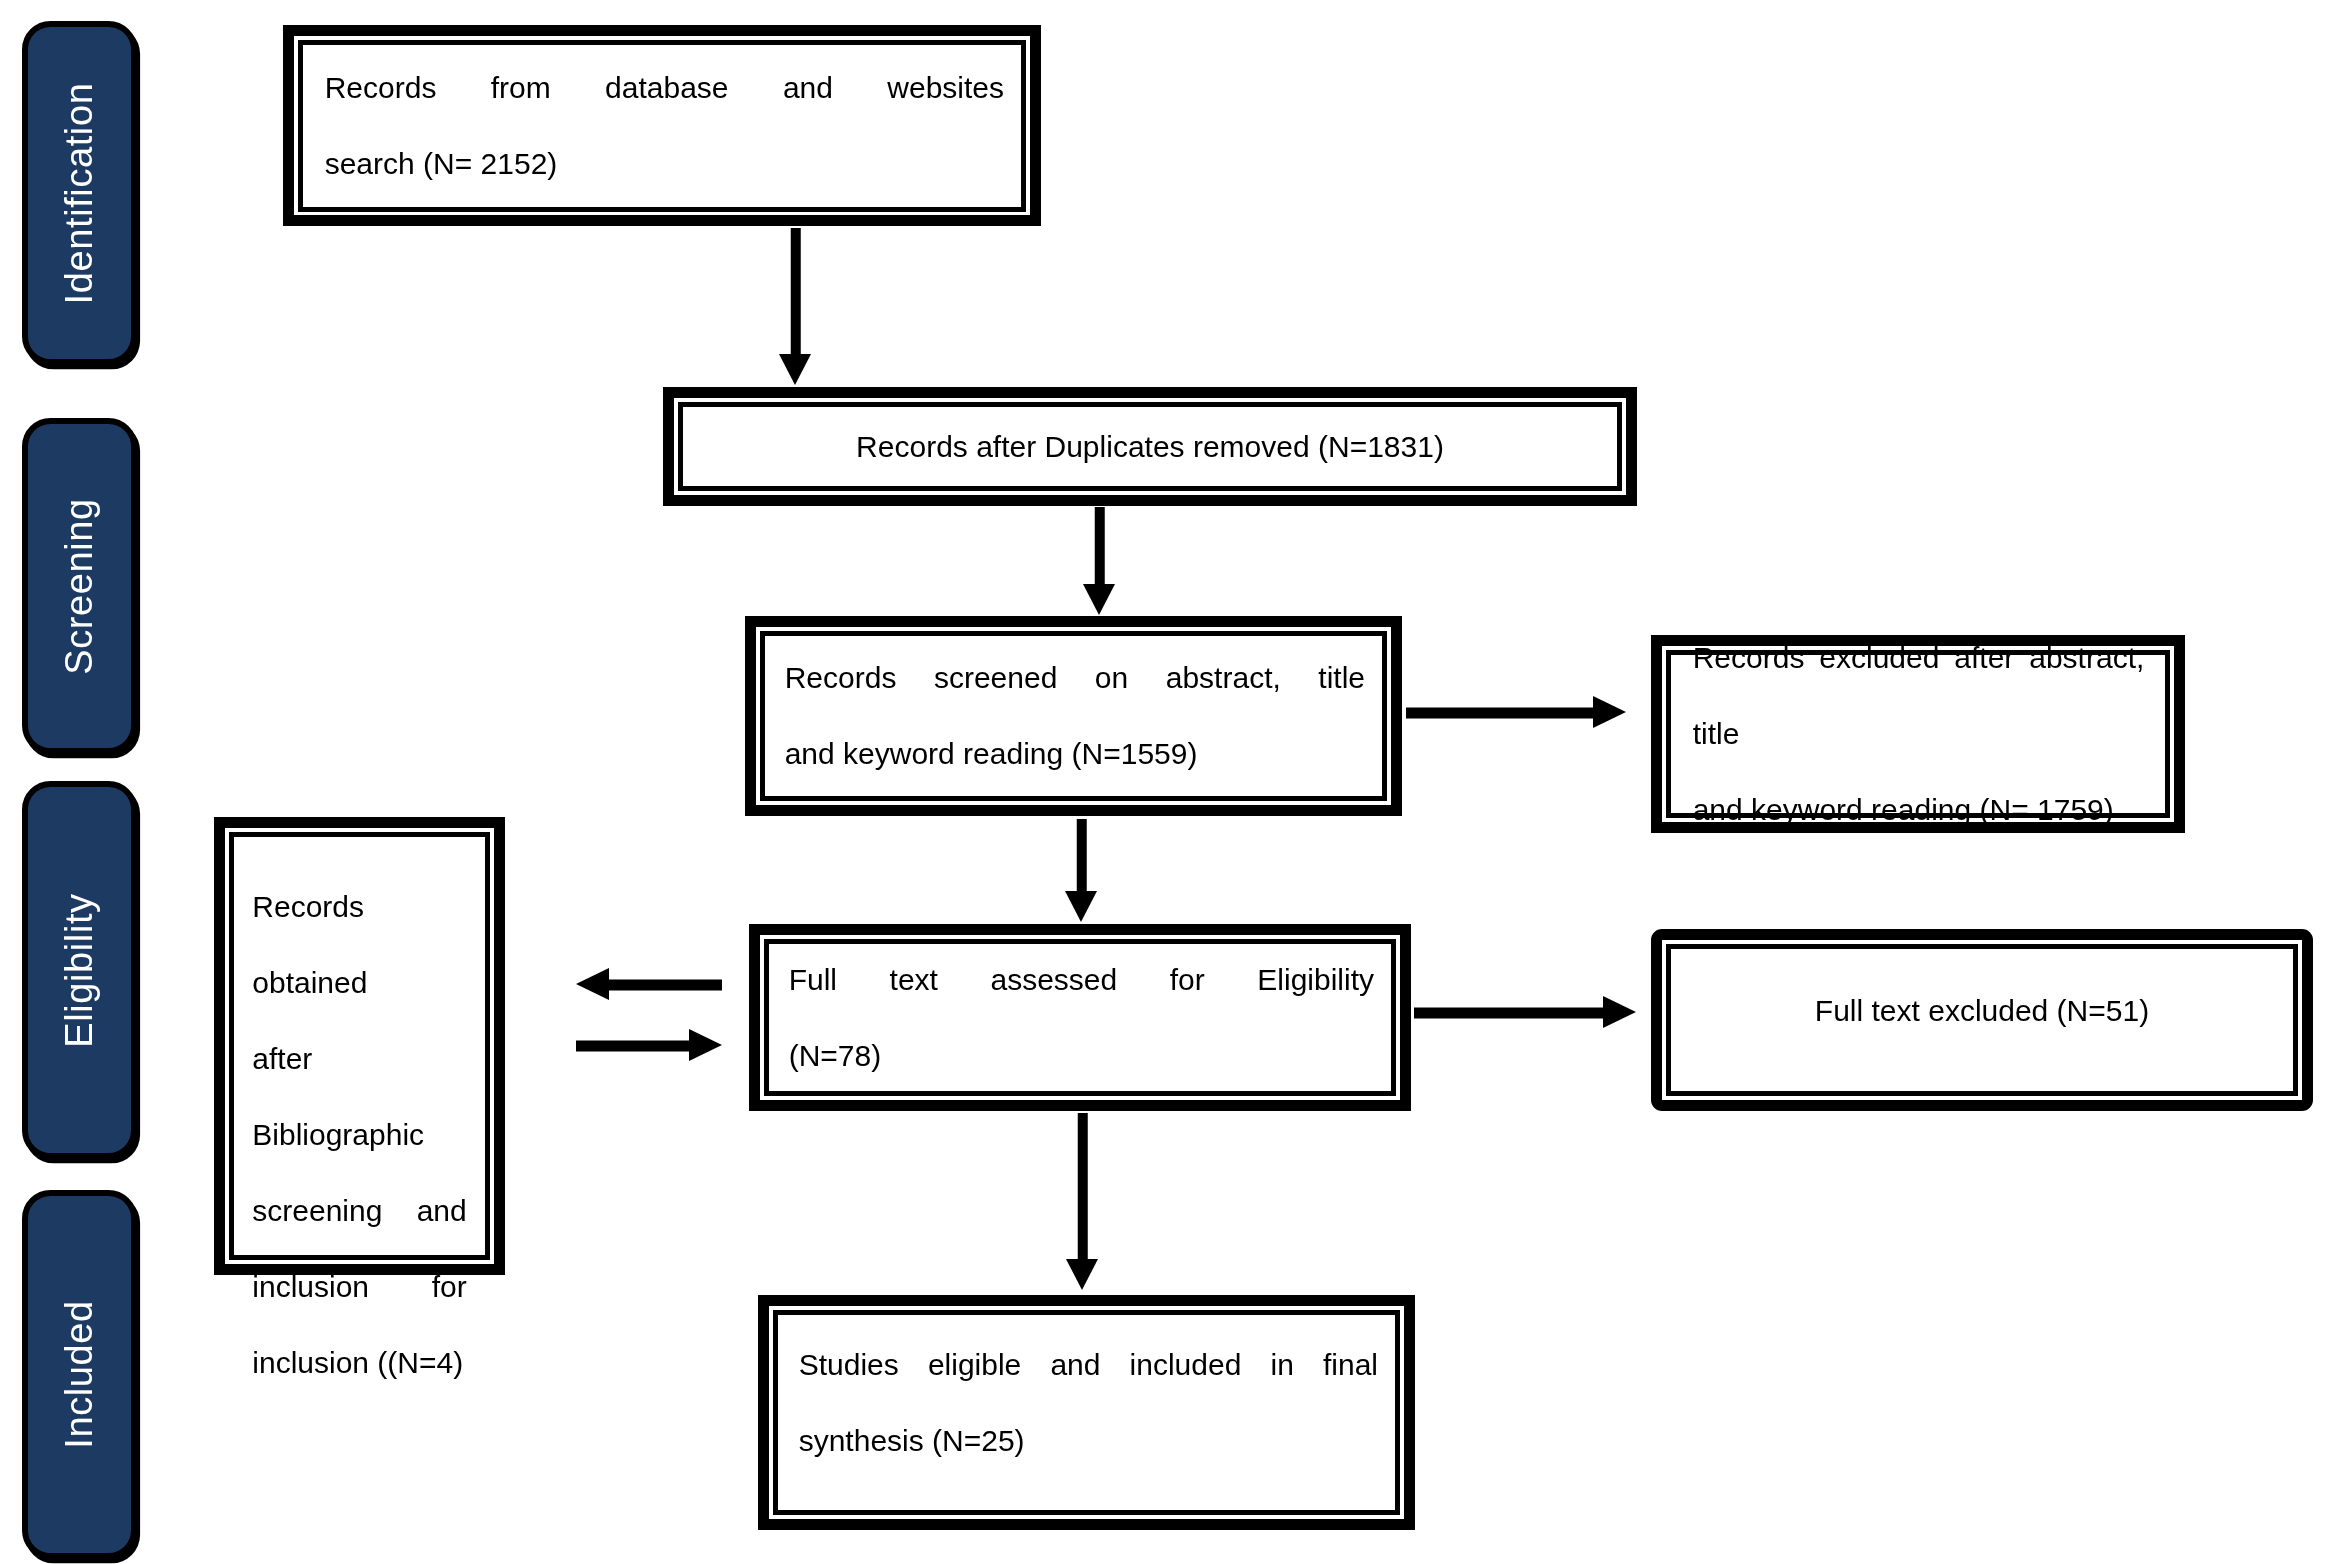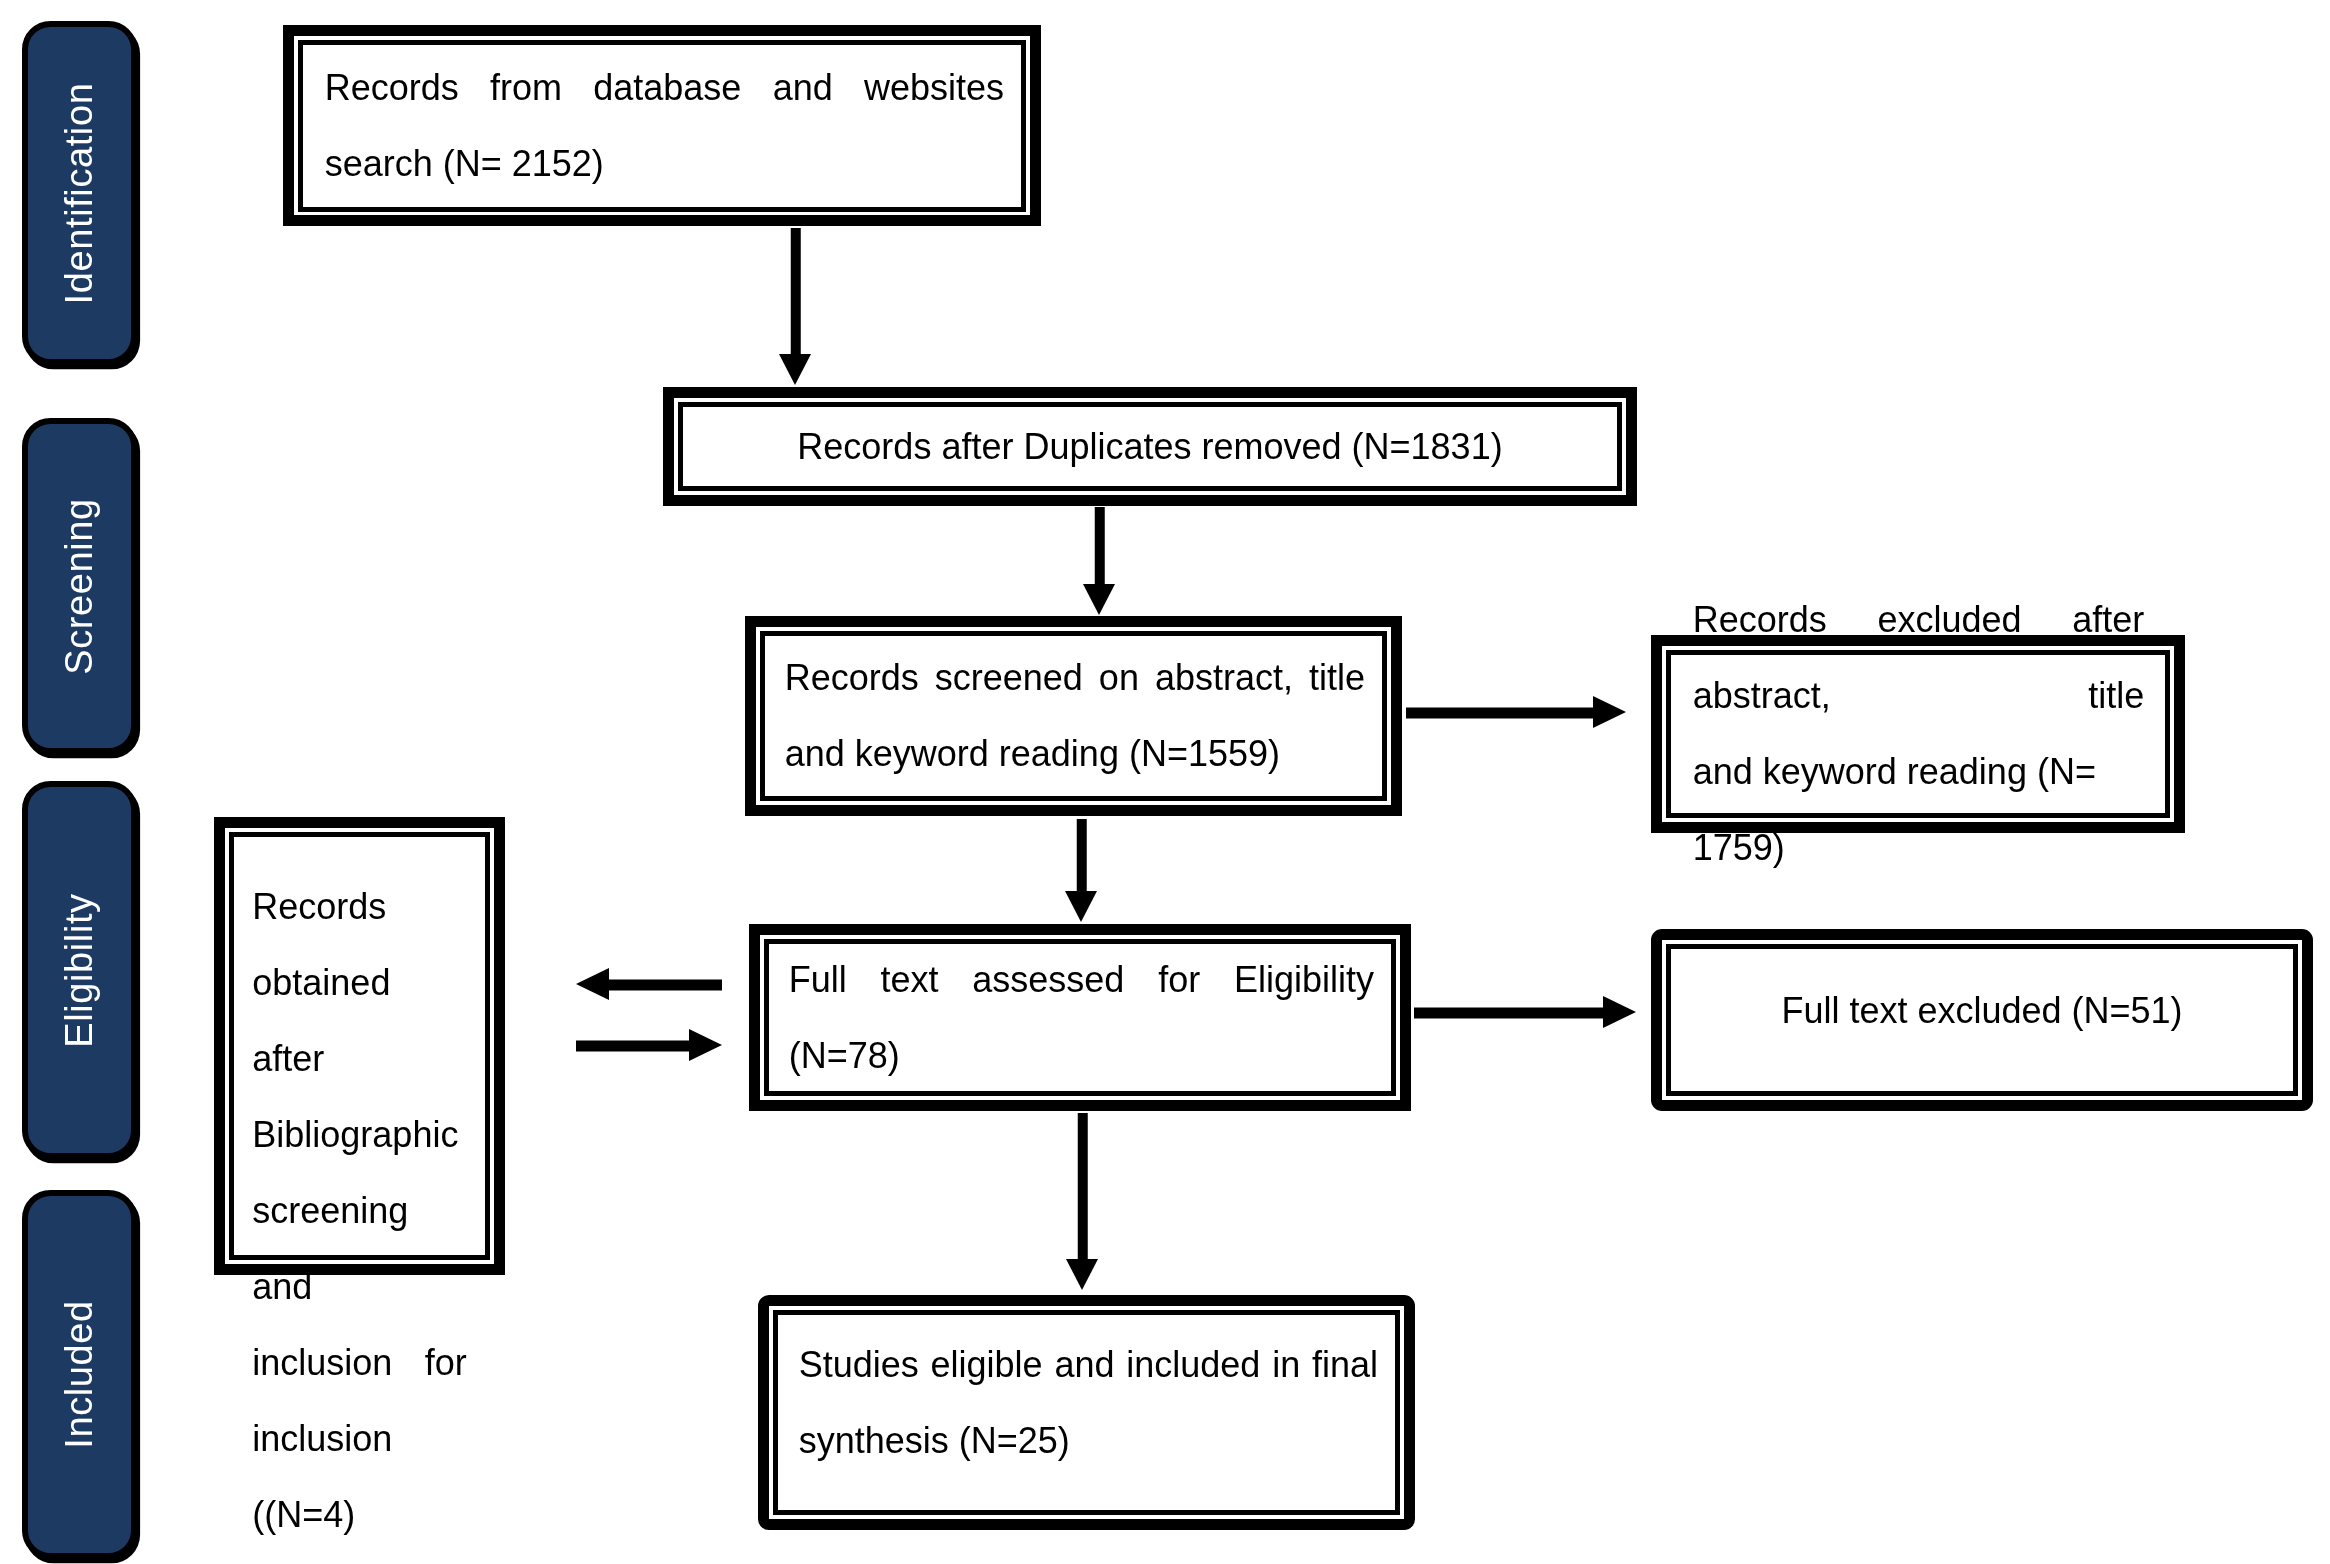--- a/index.html
+++ b/index.html
@@ -47,21 +47,21 @@
     position: absolute;
     top: 3.7px; left: 3.7px; right: 3.7px; bottom: 3.7px;
     border: 5px solid #000000;
   }
   .box .content {
     position: absolute;
     top: 0; left: 0; right: 0; bottom: 0;
     display: flex;
     flex-direction: column;
     justify-content: center;
-    font-size: 36px;
+    font-size: 30px;
     line-height: 76px;
     box-sizing: border-box;
   }
   .box .content.top-aligned { justify-content: flex-start; }
   .line { text-align: justify; text-align-last: justify; }
   .line.last { text-align: left; text-align-last: left; }
   .line.center { text-align: center; text-align-last: center; }
 
   
   .arrow { position: absolute; }
@@ -158,21 +158,21 @@
   </div>
 
   <div class="box" style="left:1651px; top:929px; width:662px; height:182px;border-radius:11px;">
     <div class="inner">
       <div class="content" style="padding:0 12.4px 18.6px 12.4px;">
         <div class="line center">Full text excluded (N=51)</div>
       </div>
     </div>
   </div>
 
-  <div class="box" style="left:758px; top:1295px; width:657px; height:235px;border-radius:11px;">
+  <div class="box" style="left:758px; top:1295px; width:657px; height:235px;">
     <div class="inner">
       <div class="content" style="padding:0 17.3px 18.6px 21px;">
         <div class="line">Studies eligible and included in final</div>
         <div class="line last">synthesis (N=25)</div>
       </div>
     </div>
   </div>
 
   <div class="arrow down" style="left:779px; top:228px; height:157px;">
     <div class="shaft"></div>

